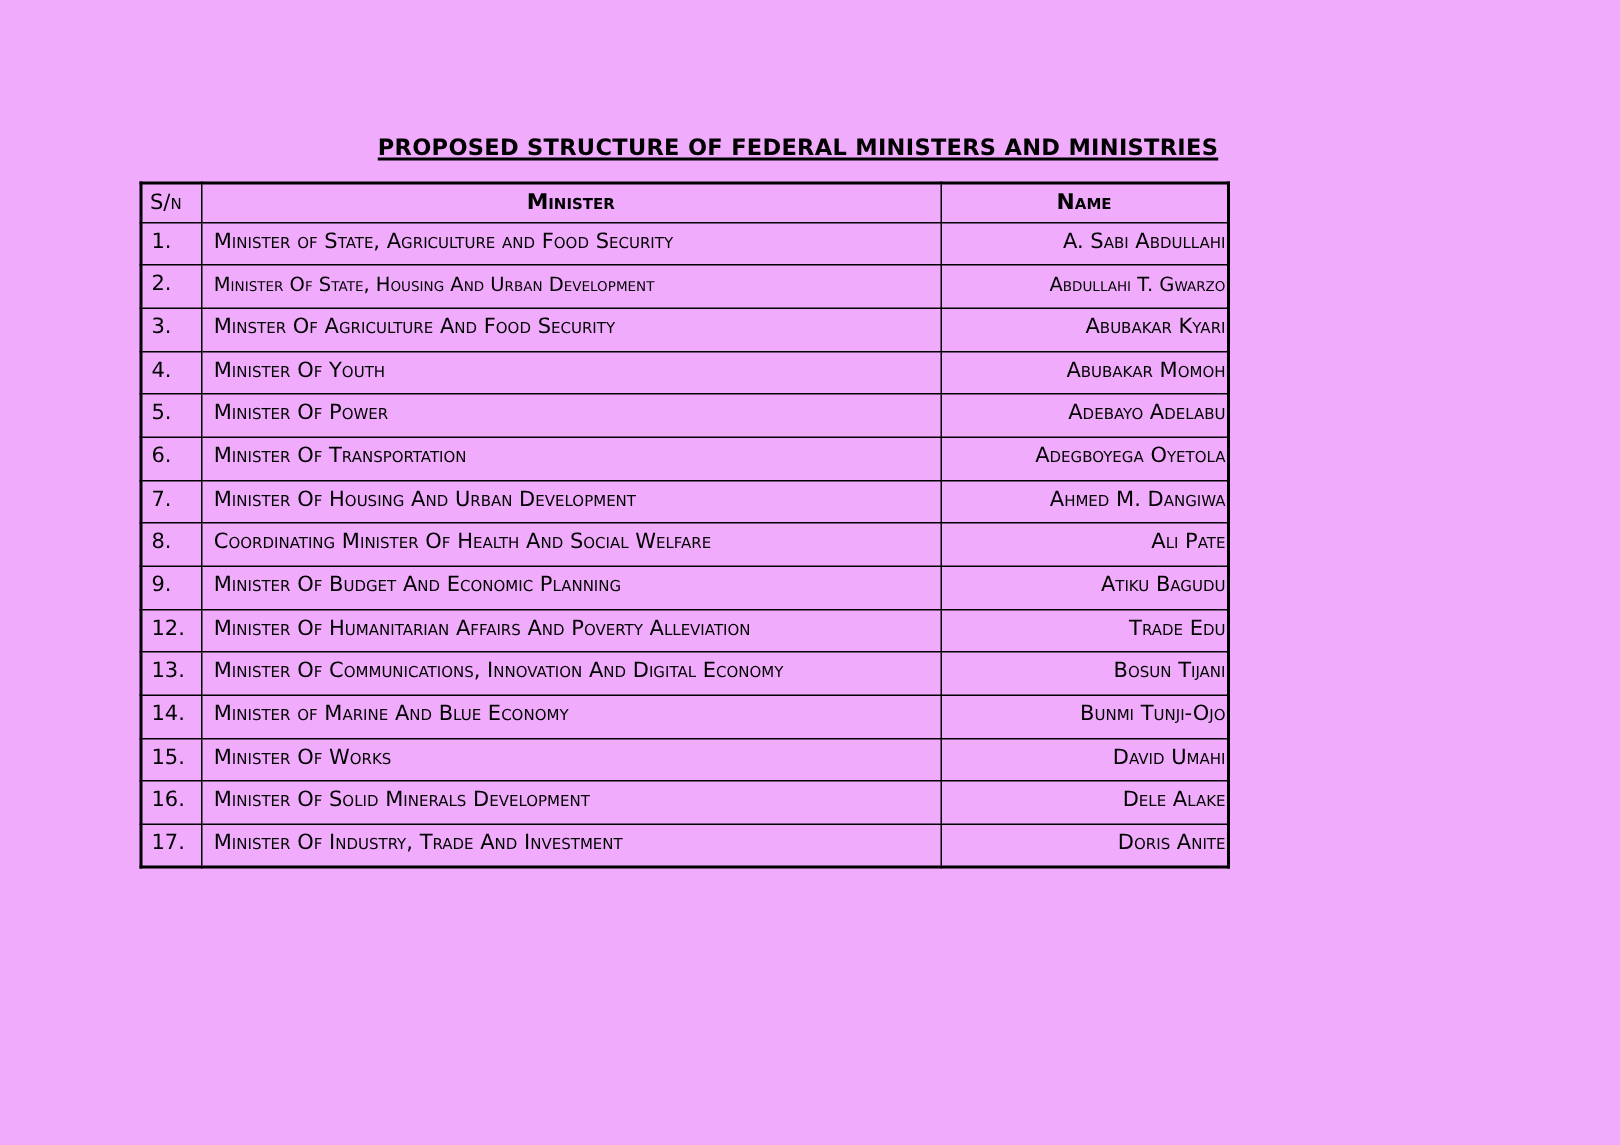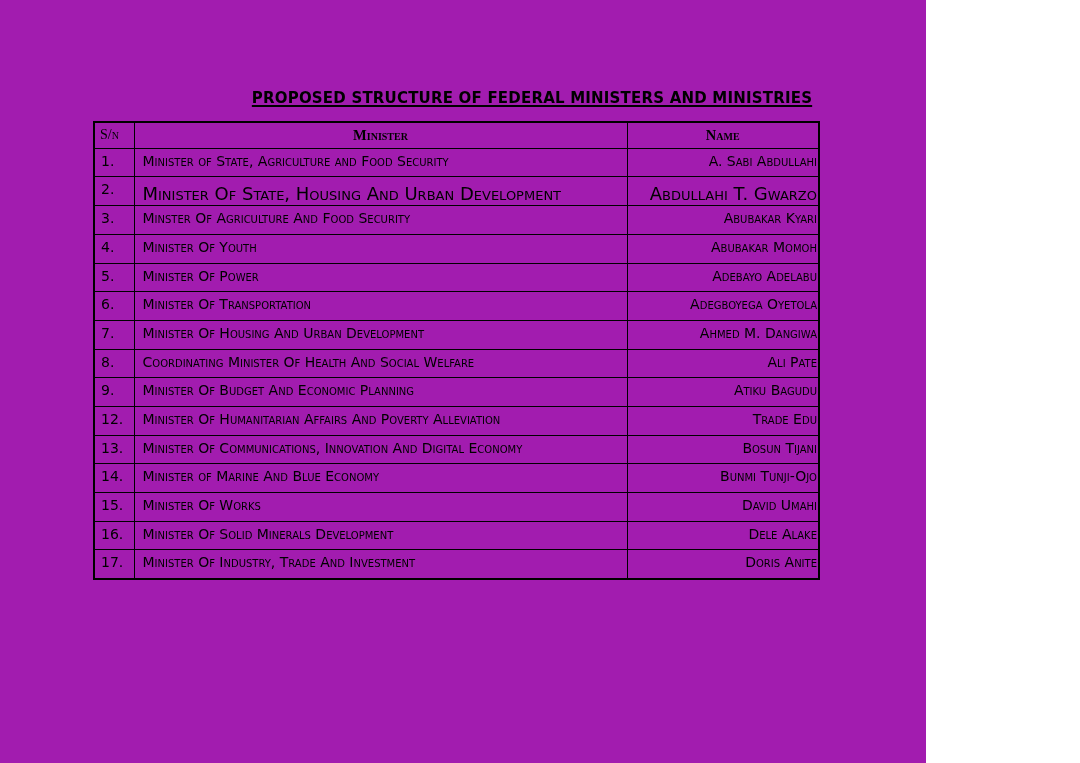--- a/index.html
+++ b/index.html
@@ -2,23 +2,23 @@
 <html><head>
 <meta charset="utf-8">
 <style>
   html, body {
     margin: 0;
     padding: 0;
     background: #ffffff;
   }
   .page {
     position: relative;
-    width: 926px;
+    width: 1080px;
     height: 763px;
-    background: #a21caf;
+    background: #f0abfc;
     font-family: "DejaVu Sans", "Liberation Sans", sans-serif;
     color: #000000;
     overflow: hidden;
   }
   .doc-title {
     position: absolute;
     top: 89px;
     left: -8px;
     width: 1080px;
     text-align: center;
@@ -50,21 +50,20 @@
   col.col-sn       { width: 40px; }
   col.col-minister { width: 493px; }
   col.col-name     { width: 192px; }
 
   th {
     font-variant: small-caps;
     font-size: 14.5px;
     font-weight: bold;
     text-align: center;
     vertical-align: middle;
-    font-family: Liberation Serif, serif;
   }
   th.h-sn {
     font-weight: normal;
     font-size: 14px;
     text-align: left;
     padding-left: 5px;
     font-variant: small-caps;
   }
   td {
     vertical-align: top;
@@ -78,21 +77,21 @@
   td.cell-minister {
     padding-left: 8px;
     font-variant: small-caps;
   }
   td.cell-name {
     text-align: right;
     font-variant: small-caps;
   }
   tr.small td.cell-minister,
   tr.small td.cell-name {
-    font-size: 18px;
+    font-size: 13px;
     padding-top: 6px;
   }
 </style>
 </head>
 <body>
 
 <div class="page">
 
   <div class="doc-title">PROPOSED STRUCTURE OF FEDERAL MINISTERS AND MINISTRIES</div>
 

